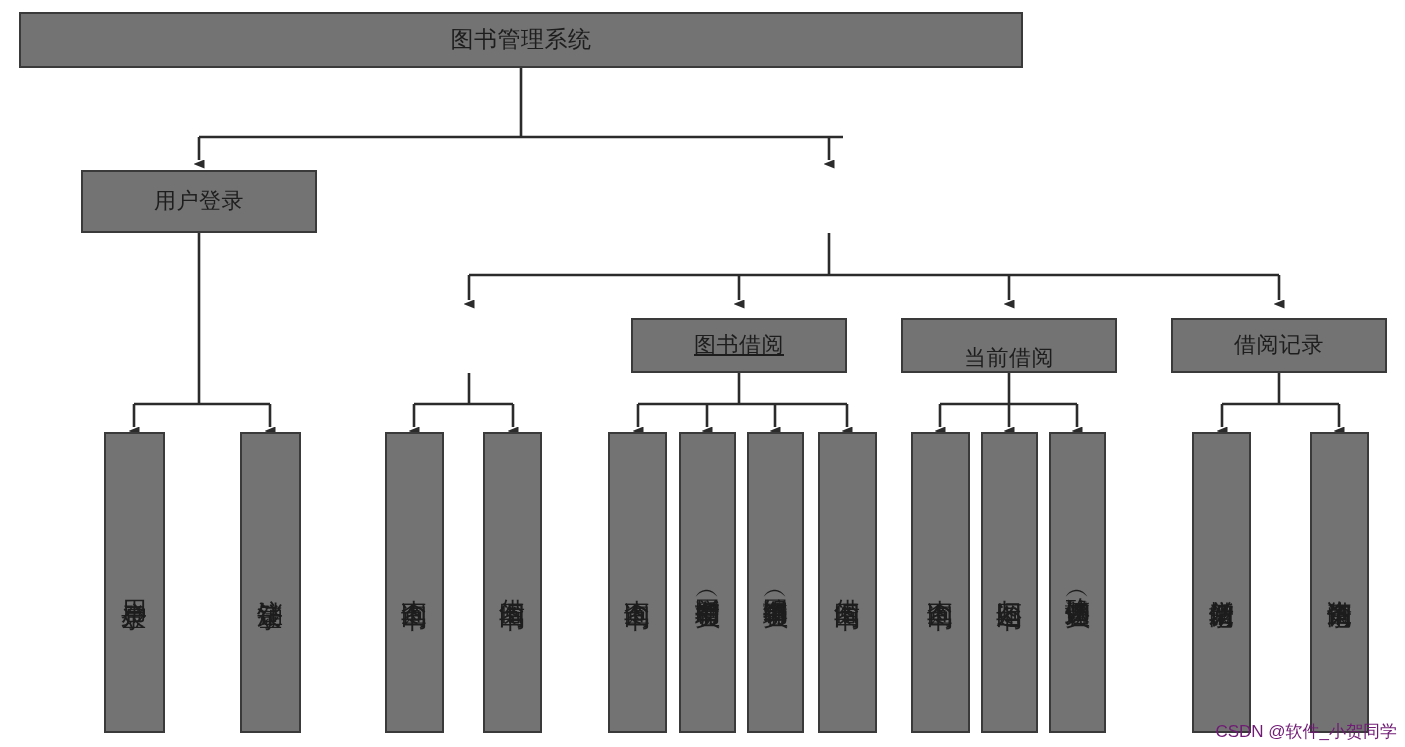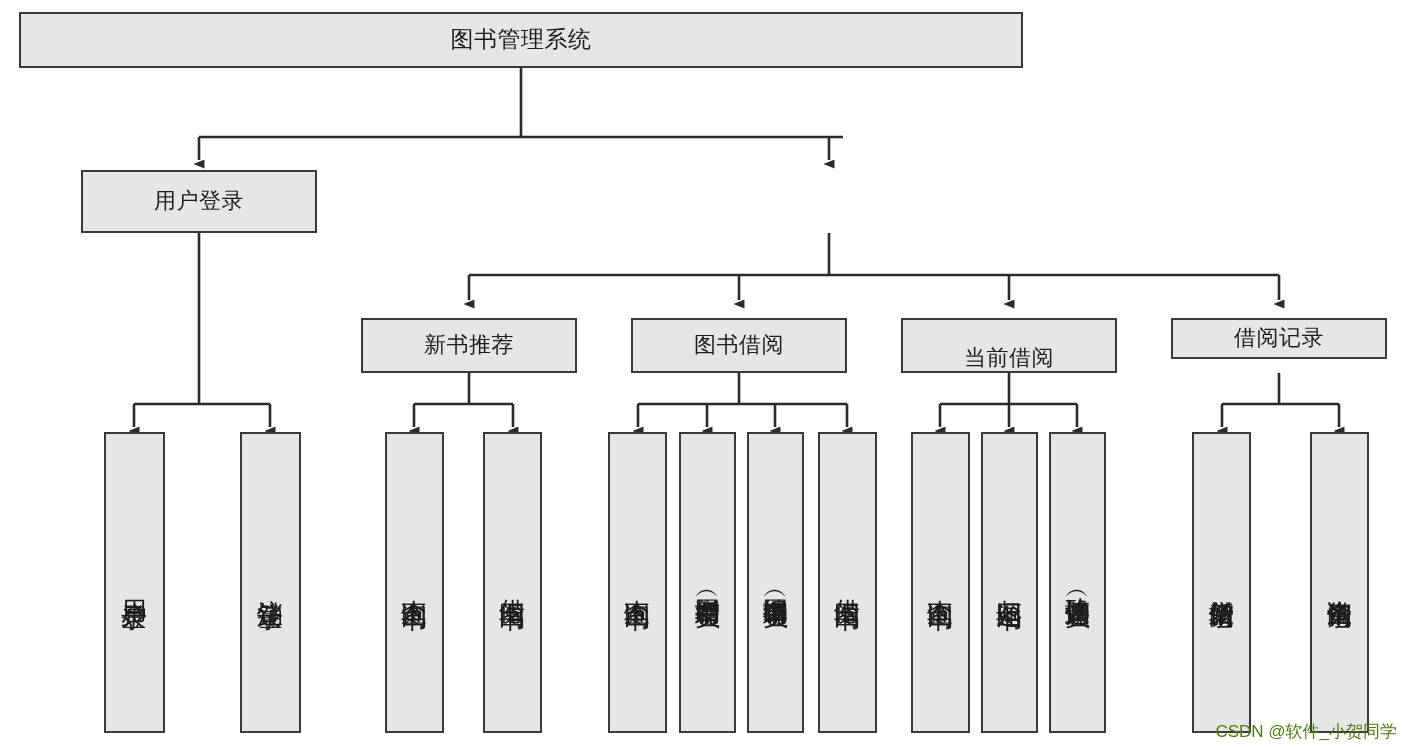--- a/index.html
+++ b/index.html
@@ -22,21 +22,21 @@
     position: absolute;
     left: 0;
     top: 0;
     width: 1405px;
     height: 747px;
     pointer-events: none;
   }
   .node {
     position: absolute;
     box-sizing: border-box;
-    background: #e5e5e5;
+    background: #737373;
     border: 2px solid #3a3a3a;
     display: flex;
     align-items: center;
     justify-content: center;
     color: #1d1d1d;
     z-index: 2;
   }
   .node-label {
     display: block;
     text-align: center;
@@ -70,21 +70,21 @@
   }
   .node.v.tall .node-label {
     font-size: 25px;
     letter-spacing: 1px;
   }
   .watermark {
     position: absolute;
     right: 8px;
     bottom: 4px;
     font-size: 17px;
-    color: #4d7c0f;
+    color: #701a75;
     z-index: 5;
     white-space: nowrap;
     font-family: "Liberation Sans", "DejaVu Sans", sans-serif;
   }
 </style>
 </head>
 <body>
 
 <div id="diagram-canvas">
 
@@ -139,30 +139,27 @@
   </svg>
 
   <div class="node h root" style="left:19px; top:12px; width:1004px; height:56px;">
     <span class="node-label">图书管理系统</span>
   </div>
 
   <div class="node h" style="left:81px; top:170px; width:236px; height:63px;">
     <span class="node-label">用户登录</span>
   </div>
 
-  <div class="node h" style="left:361px; top:318px; width:216px; height:55px;">
-    <span class="node-label">新书推荐</span>
-  </div>
-  <div class="node h" style="left:631px; top:318px; width:216px; height:55px;">
+  <div class="node h" style="left:631px; top:318px; width:216px; height:55px;text-decoration:underline;">
     <span class="node-label">图书借阅</span>
   </div>
   <div class="node h" style="left:901px; top:318px; width:216px; height:55px;align-items:flex-end;">
     <span class="node-label">当前借阅</span>
   </div>
-  <div class="node h" style="left:1171px; top:318px; width:216px; height:41px;">
+  <div class="node h" style="left:1171px; top:318px; width:216px; height:55px;">
     <span class="node-label">借阅记录</span>
   </div>
 
   <div class="node v" style="left:104px; top:432px; width:61px; height:301px;">
     <span class="node-label">用户登录</span>
   </div>
   <div class="node v" style="left:240px; top:432px; width:61px; height:301px;">
     <span class="node-label">注销登录</span>
   </div>
 

